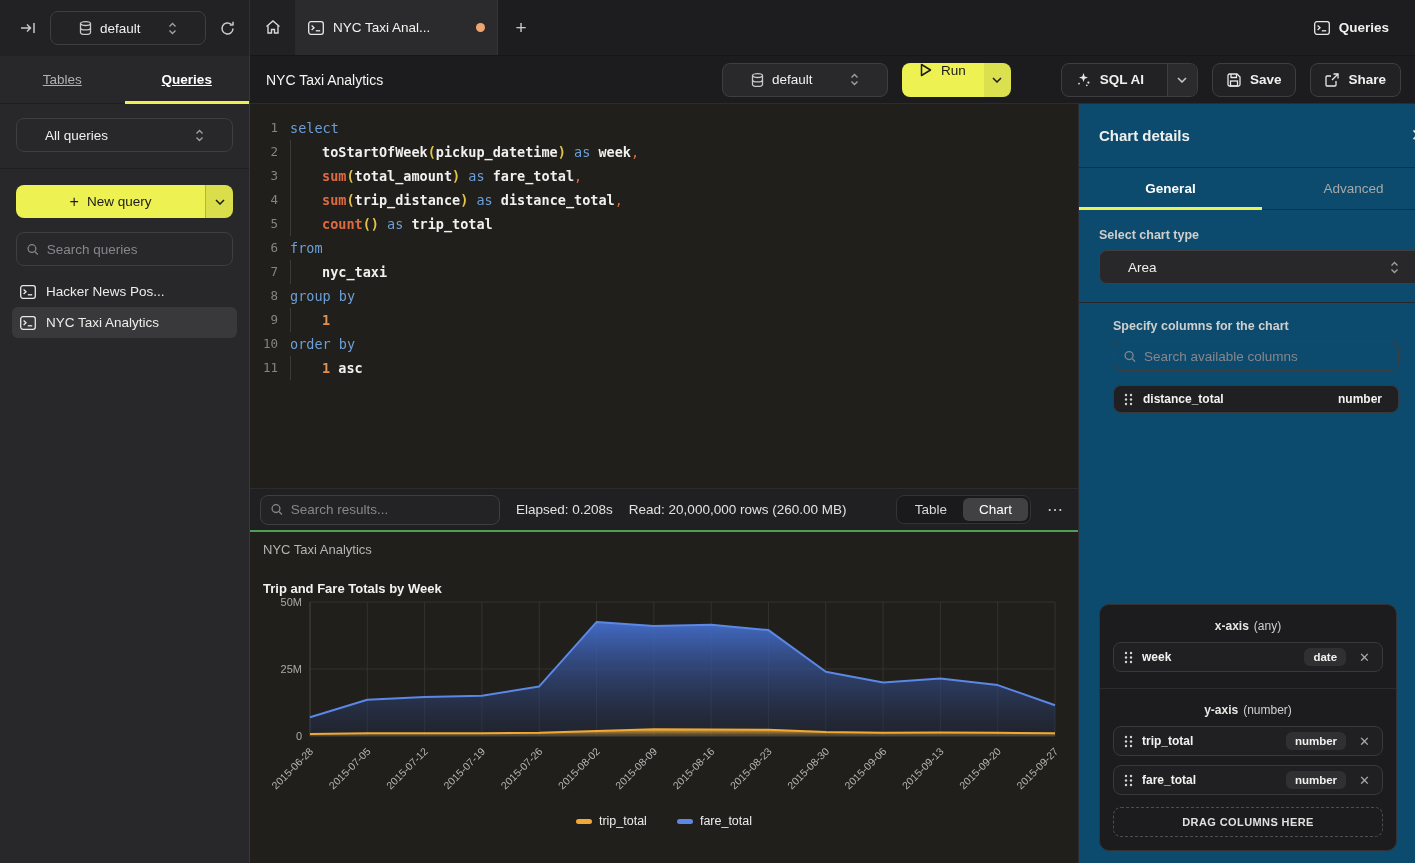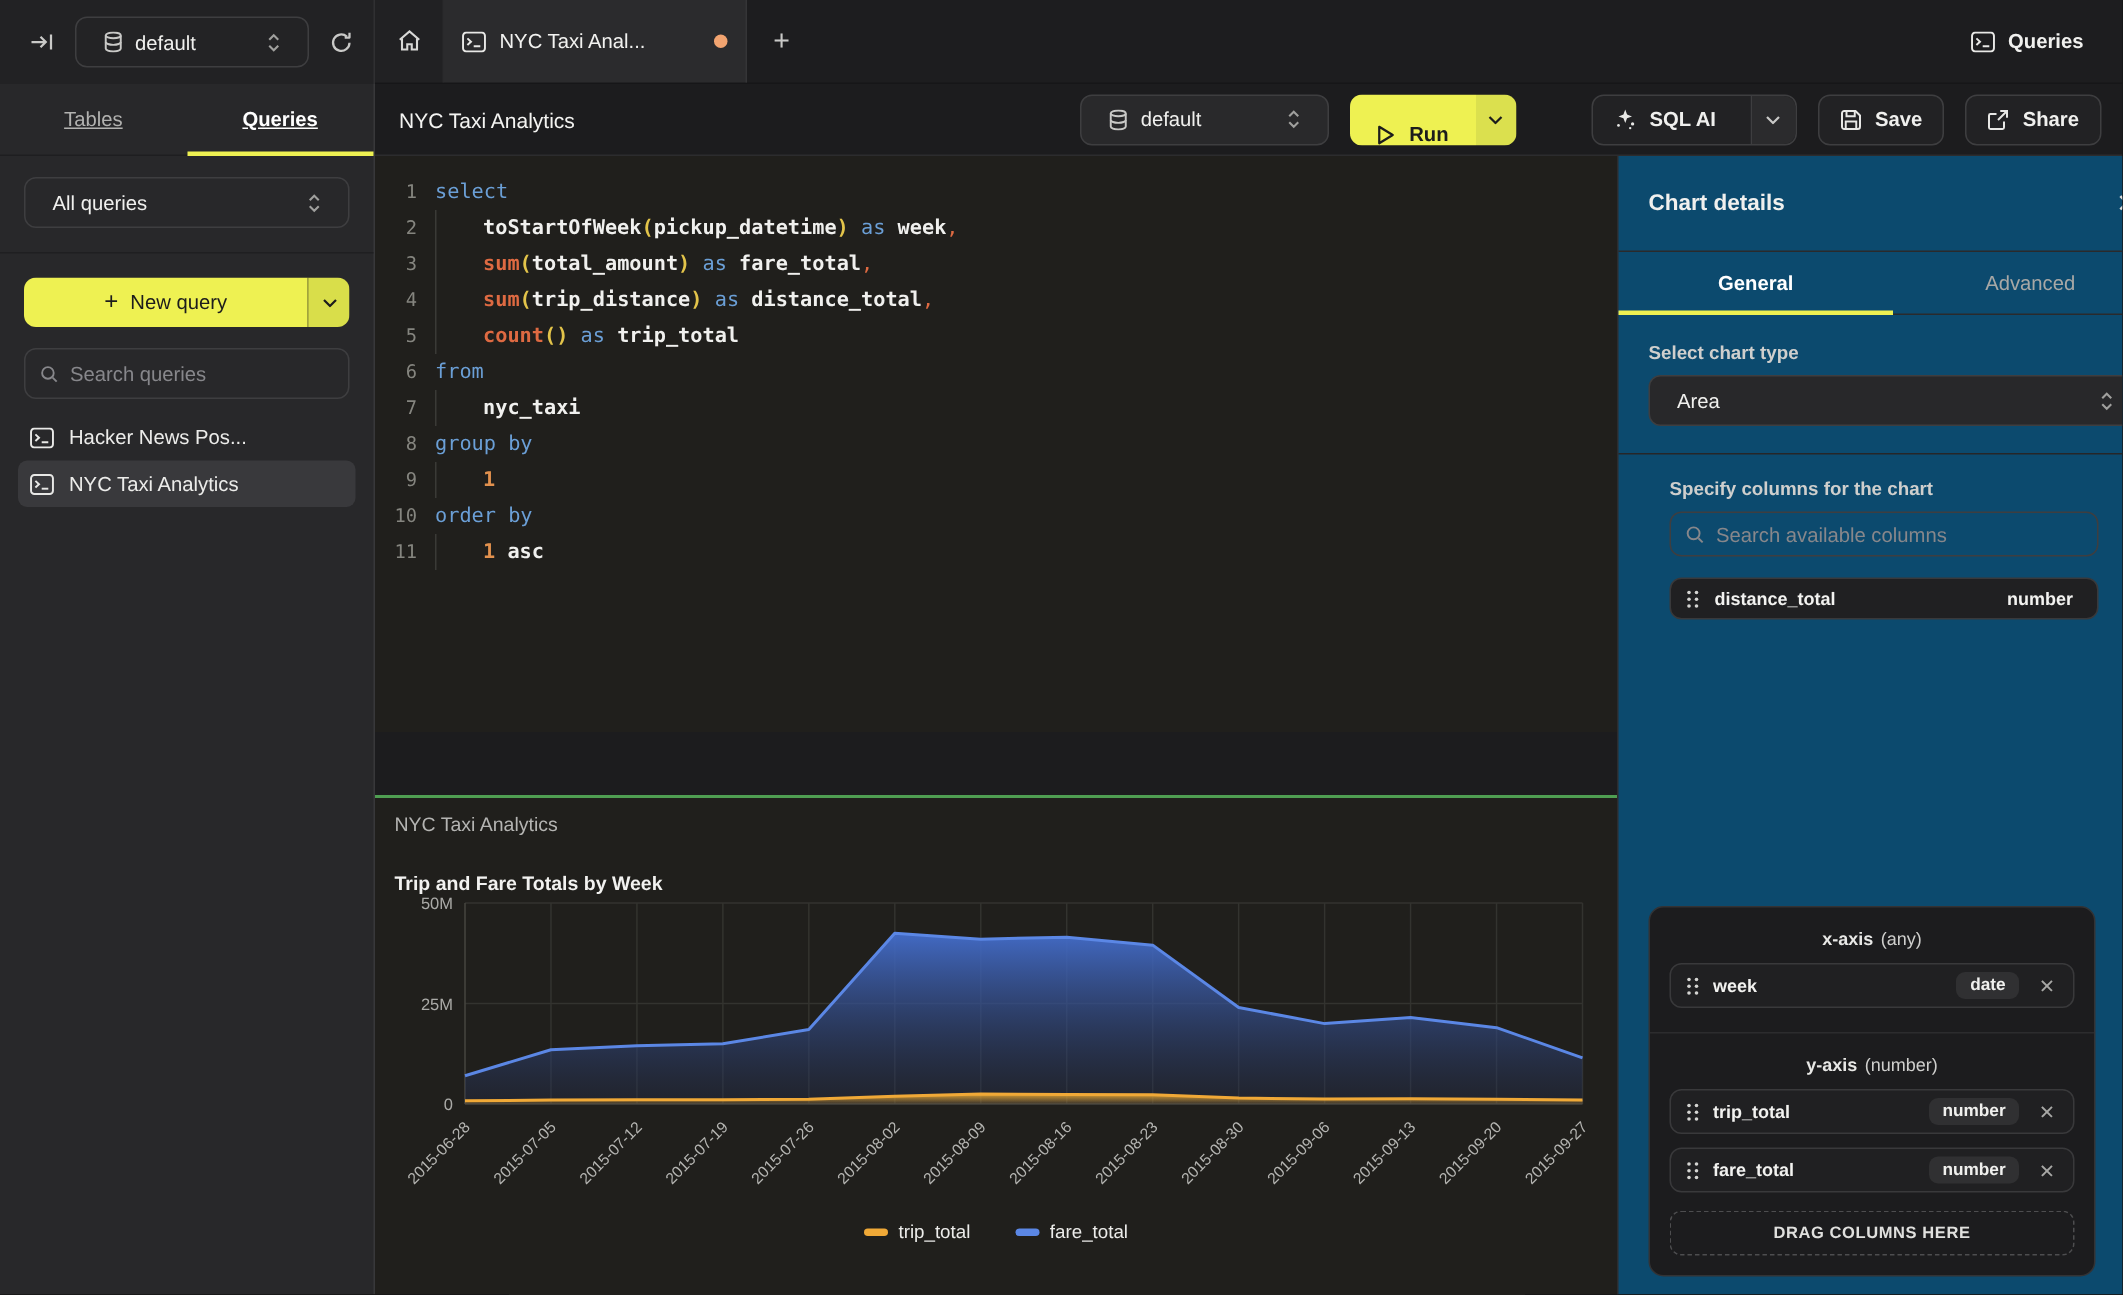--- a/index.html
+++ b/index.html
@@ -13,21 +13,21 @@
 
   
   #topbar { position:absolute; left:0; top:0; width:1415px; height:56px; display:flex; }
   .tb-left {
     width:250px; height:56px; background:#222224; border-right:1px solid #303032;
     display:flex; align-items:center; gap:14px; padding:0 14px 0 20px; flex:none;
   }
   .icon-btn { display:flex; align-items:center; justify-content:center; color:#c9c9c7; cursor:pointer; }
   .select-box {
     display:flex; align-items:center; gap:8px; border:1px solid #3e3e40; border-radius:8px;
-    padding:0 18px; height:34px; background:#28282a; cursor:pointer; color:#f0f0ee;
+    padding:0 28px; height:34px; background:#28282a; cursor:pointer; color:#f0f0ee;
   }
   .select-box .chev { margin-left:auto; color:#a0a09e; }
   .tb-left .select-box { flex:1; background:#232325; }
   .tb-tabs { flex:1; display:flex; align-items:stretch; background:#1d1d1f; border-bottom:1px solid #161618; }
   .tab-home { width:46px; display:flex; align-items:center; justify-content:center; color:#d8d8d6; background:#212123; border-right:1px solid #2a2a2c; cursor:pointer; }
   .tab-active {
     width:202px; background:#2b2b2d; display:flex; align-items:center; gap:9px; padding:0 12px;
     border-right:1px solid #353537; cursor:pointer;
   }
   .tab-active .tab-label { white-space:nowrap; overflow:hidden; font-size:13.5px; color:#f2f2f0; }
@@ -58,21 +58,21 @@
 
   
   #main-header {
     position:absolute; left:250px; top:56px; width:1165px; height:48px;
     display:flex; align-items:center; padding:0 14px 0 16px; background:#1c1c1e; border-bottom:1px solid #2c2c2e;
   }
   #main-header .title { font-size:14px; color:#f4f4f2; }
   .hdr-controls { margin-left:auto; display:flex; align-items:center; gap:14px; }
   .hdr-controls .select-box { width:166px; background:#29292b; }
   .run-btn { display:flex; height:34px; border-radius:8px; overflow:hidden; cursor:pointer; }
-  .run-main { display:flex; align-items:flex-end; gap:9px; padding:0 18px; background:#eef152; color:#1c1c1c; font-weight:700; }
+  .run-main { display:flex; align-items:flex-start; gap:9px; padding:0 18px; background:#eef152; color:#1c1c1c; font-weight:400; }
   .run-chev { width:27px; display:flex; align-items:center; justify-content:center; background:#dbe04e; color:#1c1c1c; }
   .ghost-btn {
     display:flex; align-items:center; gap:9px; height:34px; padding:0 14px;
     border:1px solid #3e3e40; border-radius:8px; background:#222224; cursor:pointer; color:#f0f0ee; font-weight:600;
   }
   .sqlai-btn { padding:0;margin-left:36px; }
   .sqlai-main { display:flex; align-items:center; gap:9px; padding:0 14px; height:100%; }
   .sqlai-chev { width:30px; height:100%; display:flex; align-items:center; justify-content:center; border-left:1px solid #3e3e40; background:#2b2b2d; border-radius:0 8px 8px 0; color:#c9c9c7; }
 
   
@@ -369,20 +369,36 @@
       <div class="ed-line">
         <span class="ed-gutter">10</span>
         <span class="ed-code"><span class="tk-kw">order by</span></span>
       </div>
       <div class="ed-line">
         <span class="ed-gutter">11</span>
         <span class="ed-code"><span class="ed-indent"></span><span class="tk-num">1</span><span class="tk-id"> asc</span></span>
       </div>
     </div>
 
+  <div id="results-bar">
+    <div class="search-box">
+      <svg width="13" height="13" viewBox="0 0 13 13" fill="none" stroke="#87878b" stroke-width="1.4">
+          <circle cx="5.5" cy="5.5" r="4.3"></circle>
+          <path d="M9 9l3 3"></path>
+        </svg>
+      <input class="ghost-input" placeholder="Search results..." style="">
+    </div>
+    <span class="stat-text">Elapsed: 0.208s</span>
+    <span class="stat-text">Read: 20,000,000 rows (260.00 MB)</span>
+    <div class="seg-control" id="seg-views">
+        <div class="seg-item">Table</div>
+        <div class="seg-item active">Chart</div>
+      </div>
+    <span class="more-btn">⋯</span>
+  </div>
   <div id="green-line"></div>
 
   <div id="chart-panel">
     <div class="ch-title">NYC Taxi Analytics</div>
     <div class="ch-subtitle">Trip and Fare Totals by Week</div>
     <svg id="chart-svg" width="828" height="216" viewBox="0 0 828 216">
         <defs>
           <linearGradient id="grad0" x1="0" y1="0" x2="0" y2="1">
             <stop offset="0%" stop-color="rgba(68,110,205,0.95)"></stop>
             <stop offset="100%" stop-color="rgba(34,44,74,0.35)"></stop>

